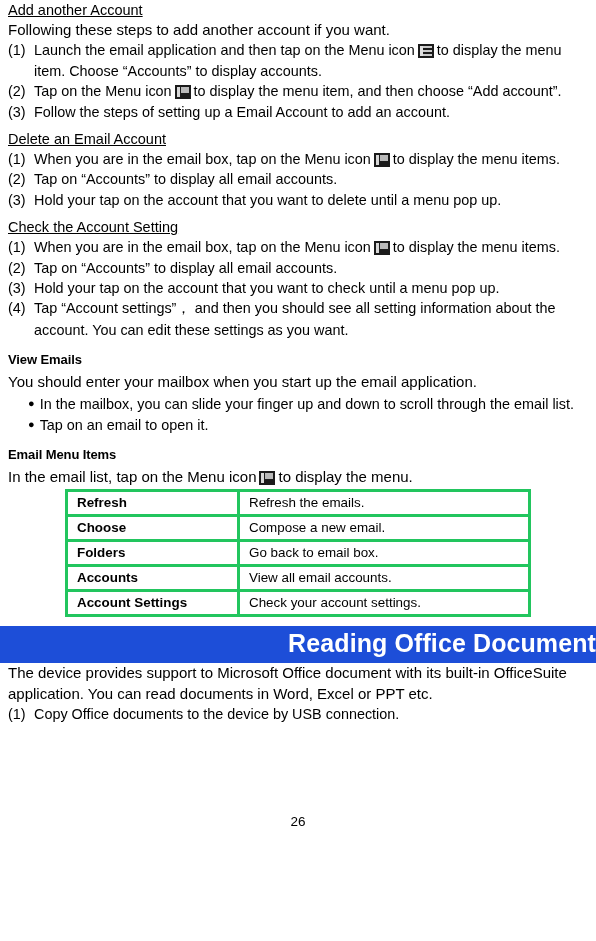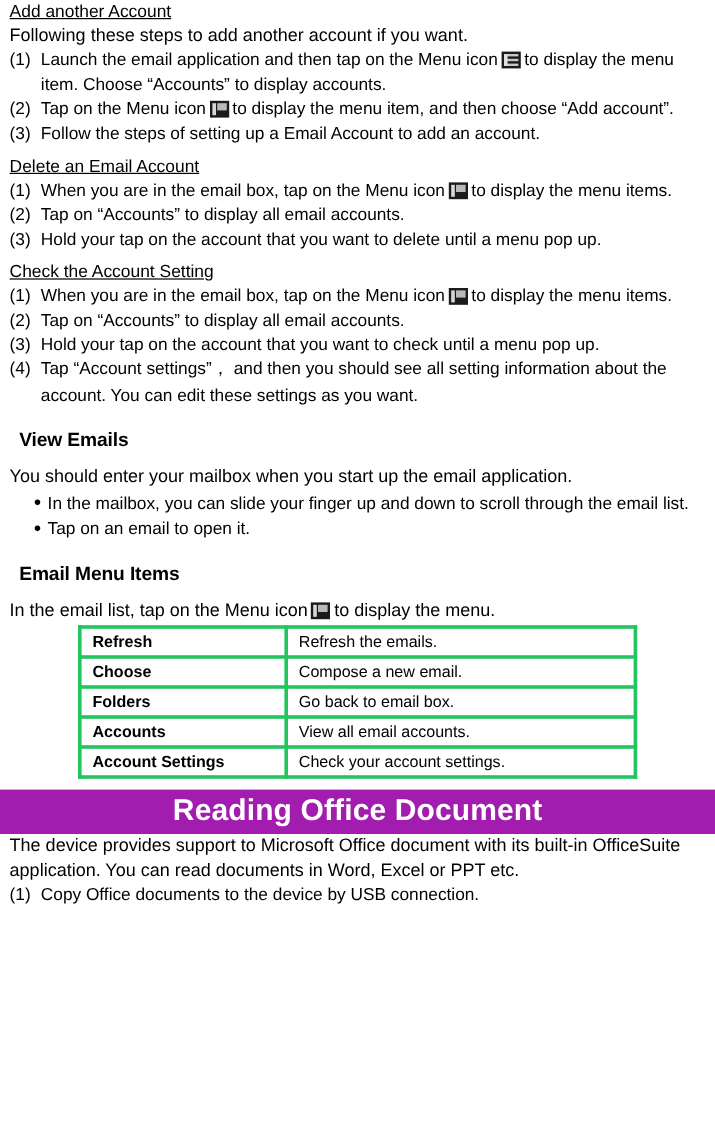--- a/index.html
+++ b/index.html
@@ -32,24 +32,24 @@
     margin: 0;
     padding: 0;
     display: inline-block;
   }
   .sub-heading-wrap {
     margin: 0;
     padding: 0;
     line-height: 19px;
   }
   .section-heading {
-    font-size: 16px;
+    font-size: 13px;
     line-height: 23px;
     font-weight: bold;
-    margin: 8px;
+    margin: 0;
     padding: 2px 0 1px 0;
     letter-spacing: -0.1px;
   }
 
   
   .body-line {
     font-size: 15px;
     line-height: 20.4px;
     margin: 0;
     padding: 0;
@@ -275,21 +275,22 @@
         <td class="col-name">Accounts</td>
         <td class="col-desc">View all email accounts.</td>
       </tr>
       <tr>
         <td class="col-name">Account Settings</td>
         <td class="col-desc">Check your account settings.</td>
       </tr>
     </tbody>
   </table>
 
-  <div class="banner" style="background: #a21caf;">Reading Office Document</div>
+  <div class="banner" style="background: #1d4ed8; text-align: right;">Reading Office Document</div>
 
   <p class="body-line">The device provides support to Microsoft Office document with its built-in OfficeSuite application. You can read documents in Word, Excel or PPT etc.</p>
 
   <p class="num-item">
     <span class="marker">(1)</span><span>Copy Office documents to the device by USB connection.</span>
   </p>
 
+  <div class="page-number">26</div>
 </div>
 
 </body></html>

